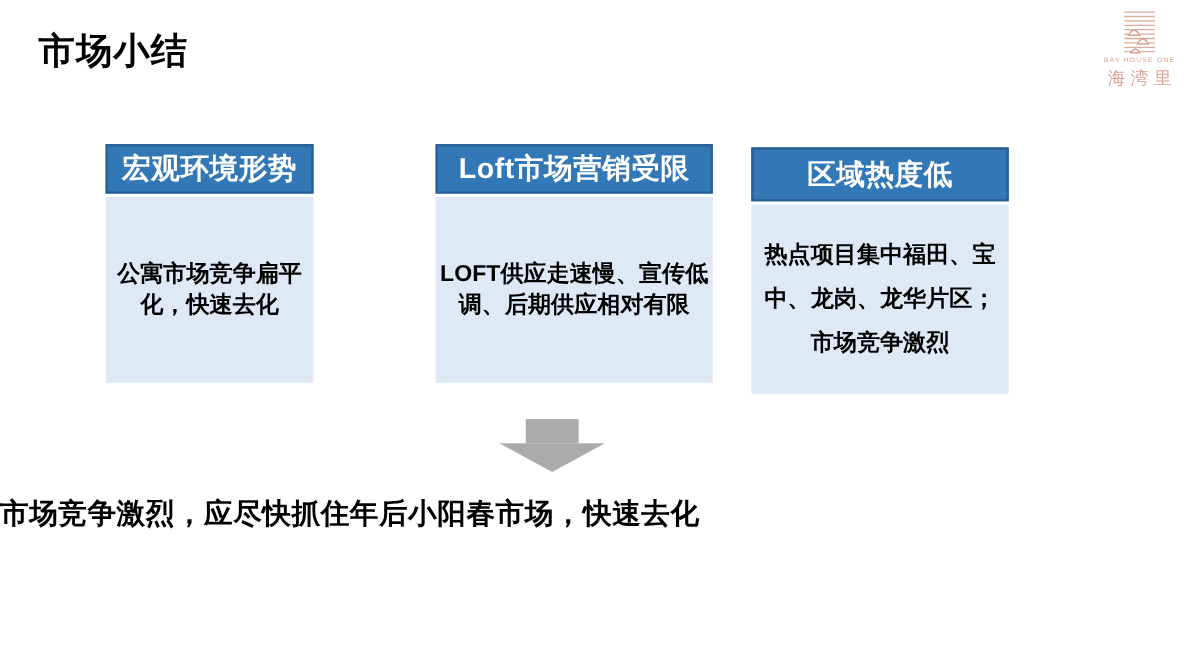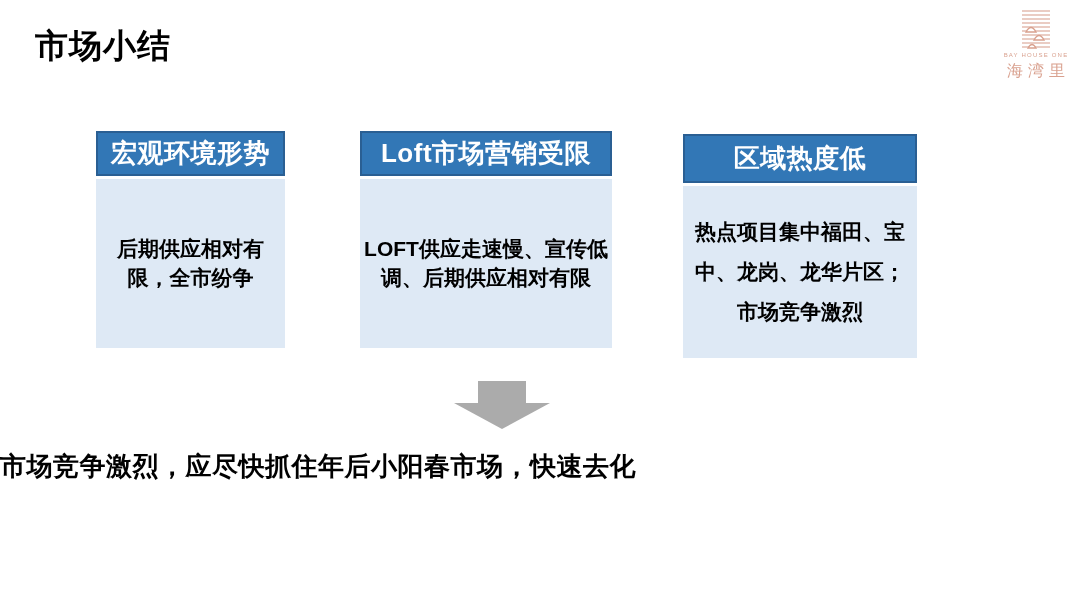--- a/index.html
+++ b/index.html
@@ -41,21 +41,21 @@
     margin-top: 3px;
     color: #000000;
     font-weight: bold;
     font-size: 21px;
     text-align: center;
     display: flex; align-items: center; justify-content: center;
     padding: 0 4px;
     line-height: 1.35;
   }
   .card-1 { left: 96px;  top: 131px; width: 189px; }
-  .card-2 { left: 360px; top: 131px; width: 252px; }
+  .card-2 { left: 396px; top: 131px; width: 252px; }
   .card-3 { left: 683px; top: 134px; width: 234px; }
   .card-1 .card-header, .card-2 .card-header { height: 45px; }
   .card-3 .card-header { height: 49px; }
   .card-1 .card-body, .card-2 .card-body { height: 169px; }
   .card-3 .card-body { height: 172px; line-height: 1.9; }
 
   
   .down-arrow { position: absolute; left: 453px; top: 381px; width: 97px; }
   .down-arrow .shaft {
     width: 48px; height: 22px; margin: 0 auto; background: #ababab;
@@ -99,21 +99,21 @@
         <path d="M18 32 q5 -9 10 0 z"></path>
         <path d="M12 40 q4 -7 8 0 z"></path>
       </g>
     </svg>
     <div class="logo-en">BAY HOUSE ONE</div>
     <div class="logo-cn">海湾里</div>
   </div>
 
   <div class="card card-1">
     <div class="card-header">宏观环境形势</div>
-    <div class="card-body">后期供应相对有限，全市纷争</div>
+    <div class="card-body">公寓市场竞争扁平化，快速去化</div>
   </div>
 
   <div class="card card-2">
     <div class="card-header">Loft市场营销受限</div>
     <div class="card-body">LOFT供应走速慢、宣传低调、后期供应相对有限</div>
   </div>
 
   <div class="card card-3">
     <div class="card-header">区域热度低</div>
     <div class="card-body">热点项目集中福田、宝中、龙岗、龙华片区；市场竞争激烈</div>

